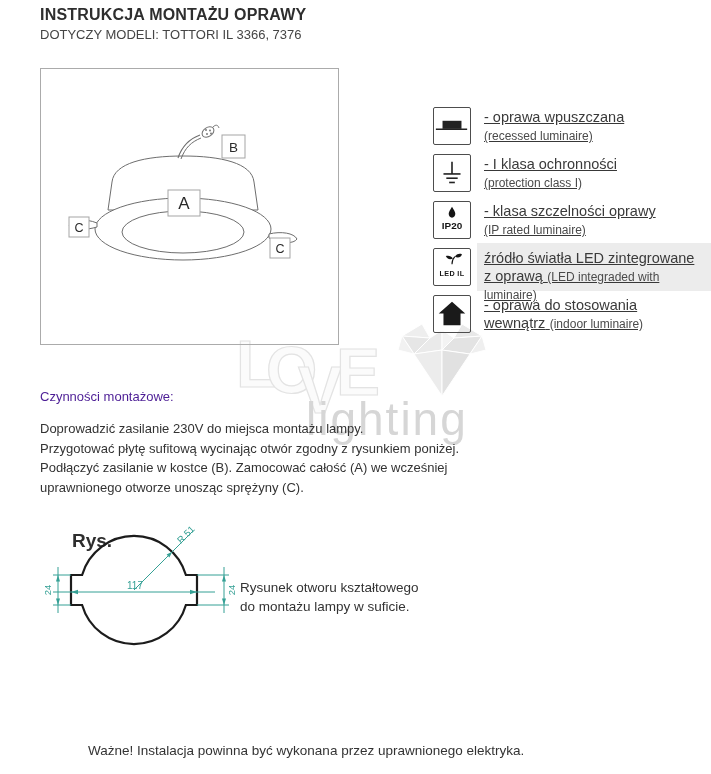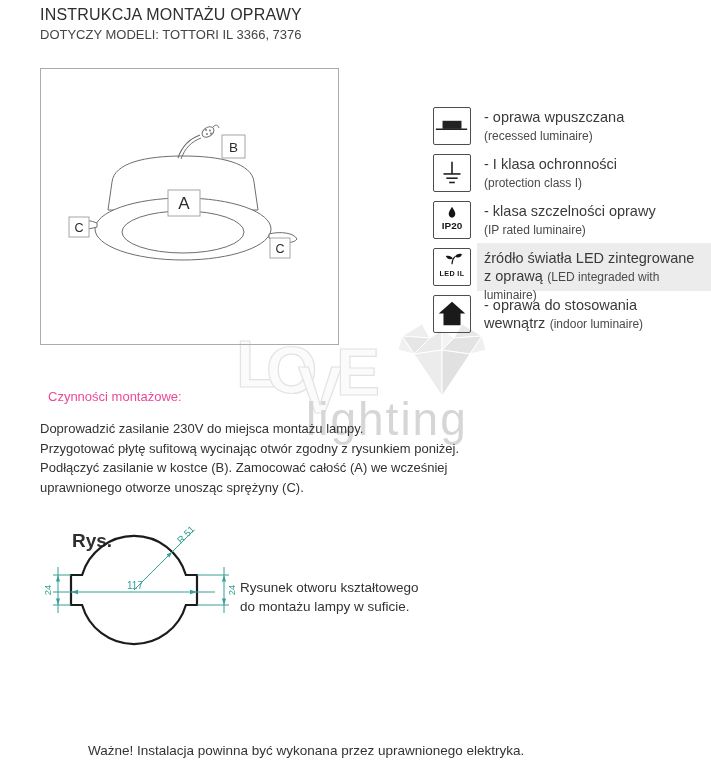--- a/index.html
+++ b/index.html
@@ -3,46 +3,46 @@
 <meta charset="utf-8">
 <style>
   * { margin:0; padding:0; box-sizing:border-box; }
   html,body { width:711px; height:774px; background:#ffffff;
     font-family:"Liberation Sans", sans-serif; color:#383838; overflow:hidden; }
   .abs { position:absolute; }
   #page { position:relative; width:711px; height:774px; background:#fff; }
 
   
   #header { left:40px; top:6px; }
-  #title { font-size:16px; font-weight:normal; color:#2e2e2e; letter-spacing:.2px; }
+  #title { font-size:16px; font-weight:bold; color:#2e2e2e; letter-spacing:.2px; }
   #subtitle { font-size:13px; color:#454545; margin-top:3px; }
 
   
   #diagram-box { left:40px; top:68px; width:299px; height:277px; border:1px solid #ababab; z-index:1; }
   svg { font-family:"Liberation Sans", sans-serif; }
 
   
   #watermark { left:0; top:0; width:711px; height:774px; z-index:0; pointer-events:none; }
   .wm-letter { position:absolute; font-size:66px; font-weight:bold; color:#fbfbfb;
     -webkit-text-stroke:1.2px #e3e3e3; }
   #wm-sub { position:absolute; left:306px; top:392px; font-size:46px; color:#d6d6d6; letter-spacing:2px; }
 
   
   #legend { left:433px; top:107px; width:278px; z-index:1; }
   #legend-row4-bg { position:absolute; left:44px; top:136px; width:234px; height:48px; background:#ececec; z-index:0; }
   .legend-row { position:relative; z-index:1; display:flex; gap:13px; height:47px; align-items:flex-start; }
   .legend-icon { width:38px; height:38px; flex:0 0 38px; border:1.4px solid #4d4d4d; border-radius:2px; background:transparent; }
-  .legend-text { padding-top:1px; }
+  .legend-text { padding-top:1px;text-decoration:underline; }
   .legend-title { font-size:14.5px; line-height:18px; color:#3a3a3a; }
   .legend-note  { font-size:12px; color:#4a4a4a; }
   .legend-cont  { font-size:14.5px; color:#3a3a3a;margin-top:12px; }
 
   
   #steps { left:40px; top:389px; width:460px; z-index:1; }
-  #steps-heading { font-size:13px; margin-bottom:15px; color:#ec4899;margin-left:8px; }
+  #steps-heading { font-size:13px; margin-bottom:15px; color:#4c1d95; }
   .step-line { font-size:13px; line-height:19.5px; color:#333; }
 
   
   #rys { left:45px; top:513px; width:200px; height:160px; z-index:1; }
   #rys-caption { left:240px; top:578px; width:230px; font-size:13.5px; line-height:19px; color:#333; z-index:1; }
 
   
   #footer { left:88px; top:743px; font-size:13.5px; color:#333; z-index:1; }
 </style>
 </head>

